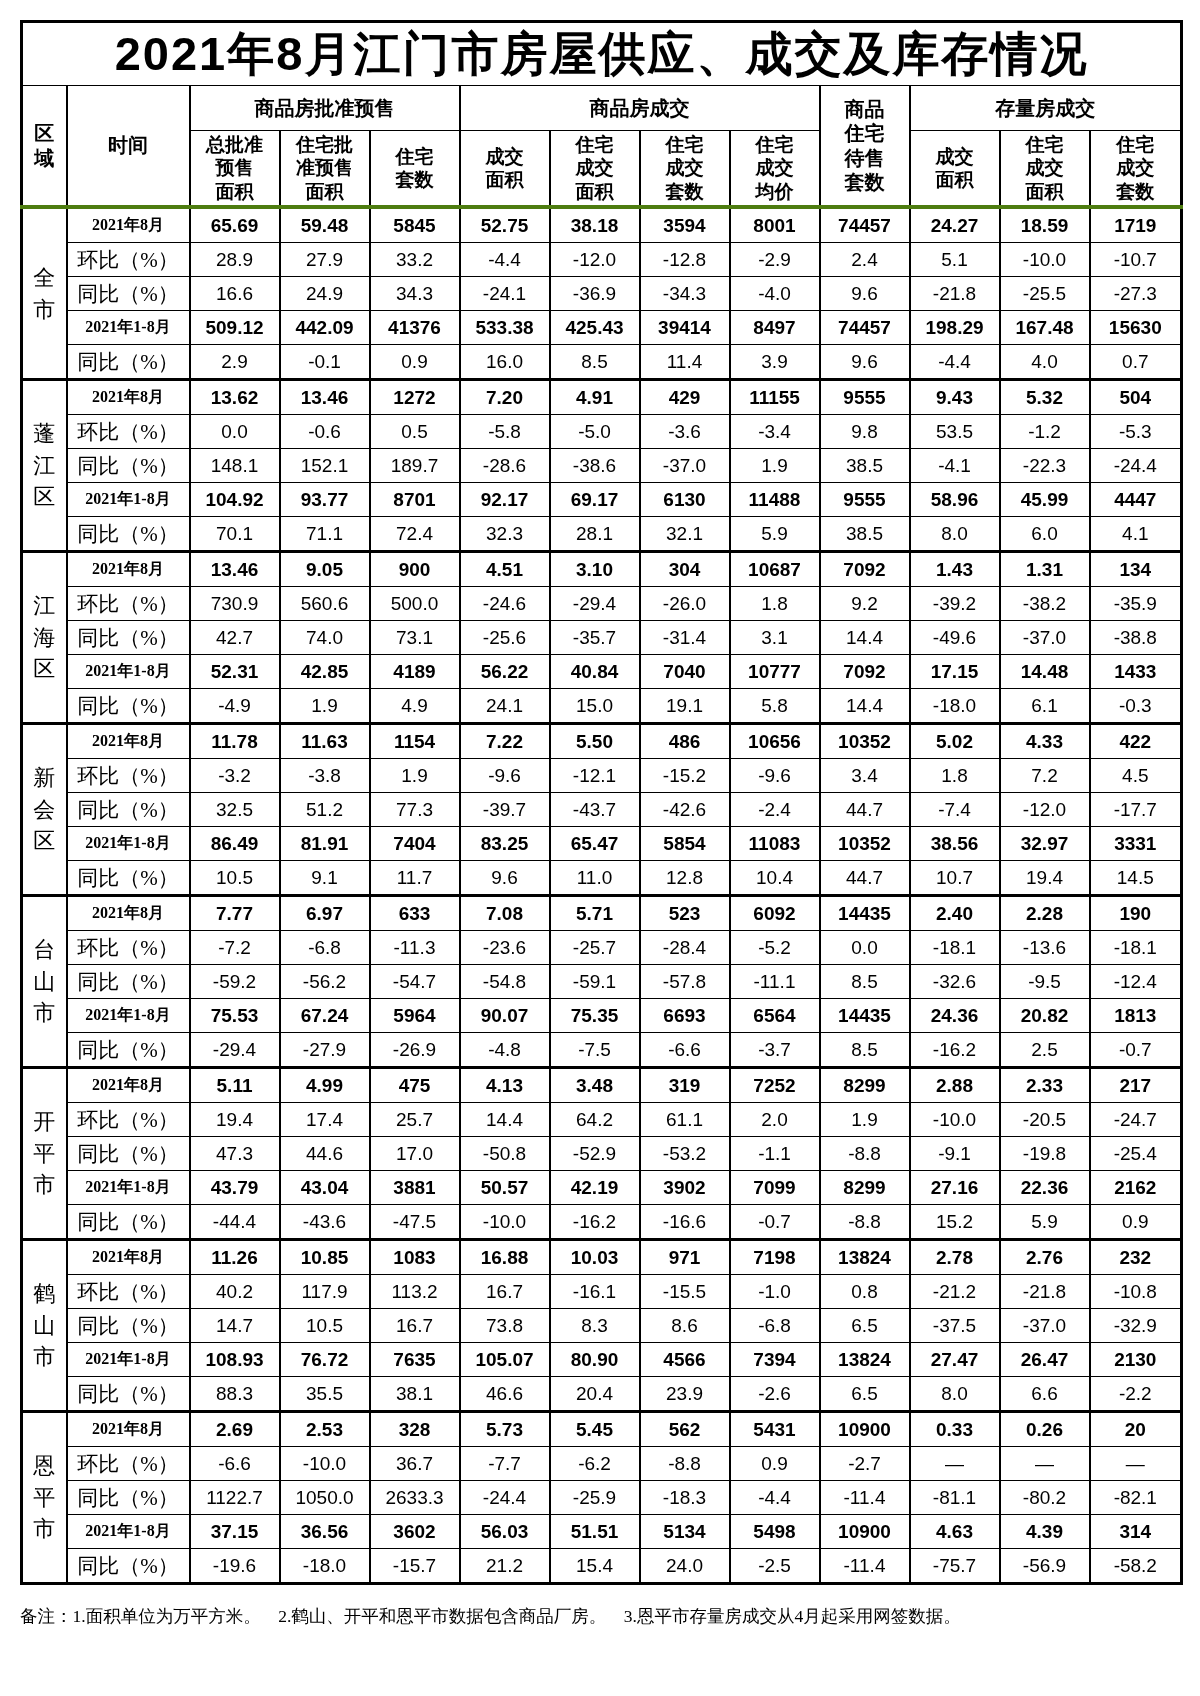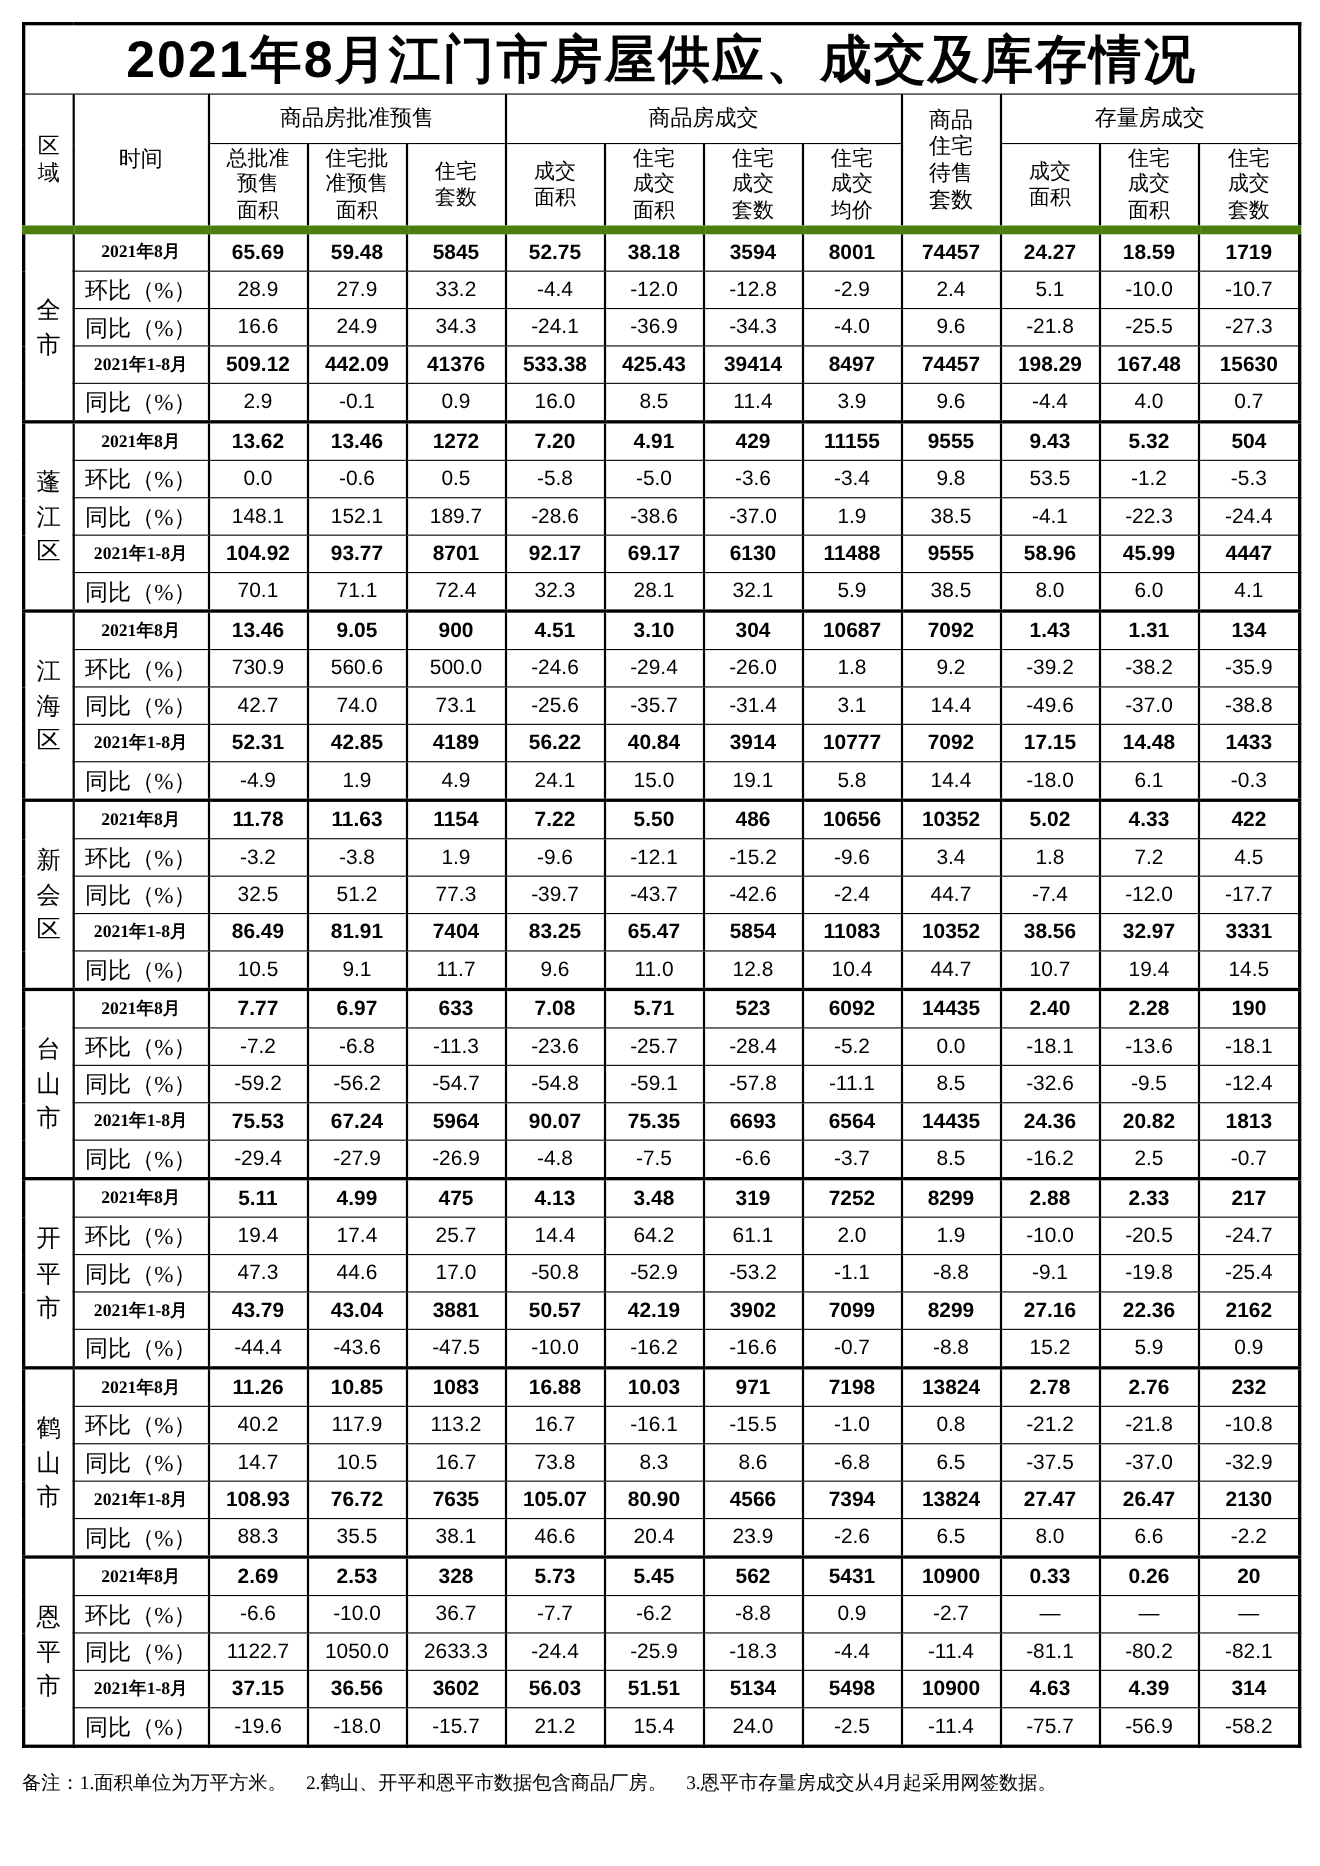--- a/index.html
+++ b/index.html
@@ -29,28 +29,28 @@
   table.main{border:3px solid #000;}
   th.title-cell{
     border-bottom:3px solid #000;
     font-size:47px;
     font-weight:bold;
     letter-spacing:2px;
     height:62px;
     font-family:"Liberation Sans",sans-serif;
   }
   thead th{
-    font-weight:normal;
+    font-weight:bold;
     font-family:"Liberation Serif",serif;
     font-size:19px;
     line-height:1.22;
   }
   thead tr.grouphead th{height:44px;font-size:20px;}
   thead tr.subhead th{height:74px;}
-  thead tr.subhead th, thead th[rowspan="2"]{border-bottom:8px solid #4d7c0f;text-align:center;}
+  thead tr.subhead th, thead th[rowspan="2"]{border-bottom:4px solid #4d7c0f;text-align:center;}
   .ml{white-space:pre-line;}
   td.region-cell{
     white-space:pre-line;
     font-family:"Liberation Serif",serif;
     font-size:22px;
     line-height:1.45;
     border-bottom:3px solid #000;
   }
   td.time-cell{
     font-family:"Liberation Serif",serif;
@@ -327,21 +327,21 @@
           <td class="val">-37.0</td>
           <td class="val">-38.8</td>
         </tr>
         <tr class="r-bold">
           <td class="time-cell">2021年1-8月</td>
           <td class="val">52.31</td>
           <td class="val">42.85</td>
           <td class="val">4189</td>
           <td class="val">56.22</td>
           <td class="val">40.84</td>
-          <td class="val">3914</td>
+          <td class="val">7040</td>
           <td class="val">10777</td>
           <td class="val">7092</td>
           <td class="val">17.15</td>
           <td class="val">14.48</td>
           <td class="val">1433</td>
         </tr>
         <tr class="r-normal">
           <td class="time-cell">同比（%）</td>
           <td class="val">-4.9</td>
           <td class="val">1.9</td>

